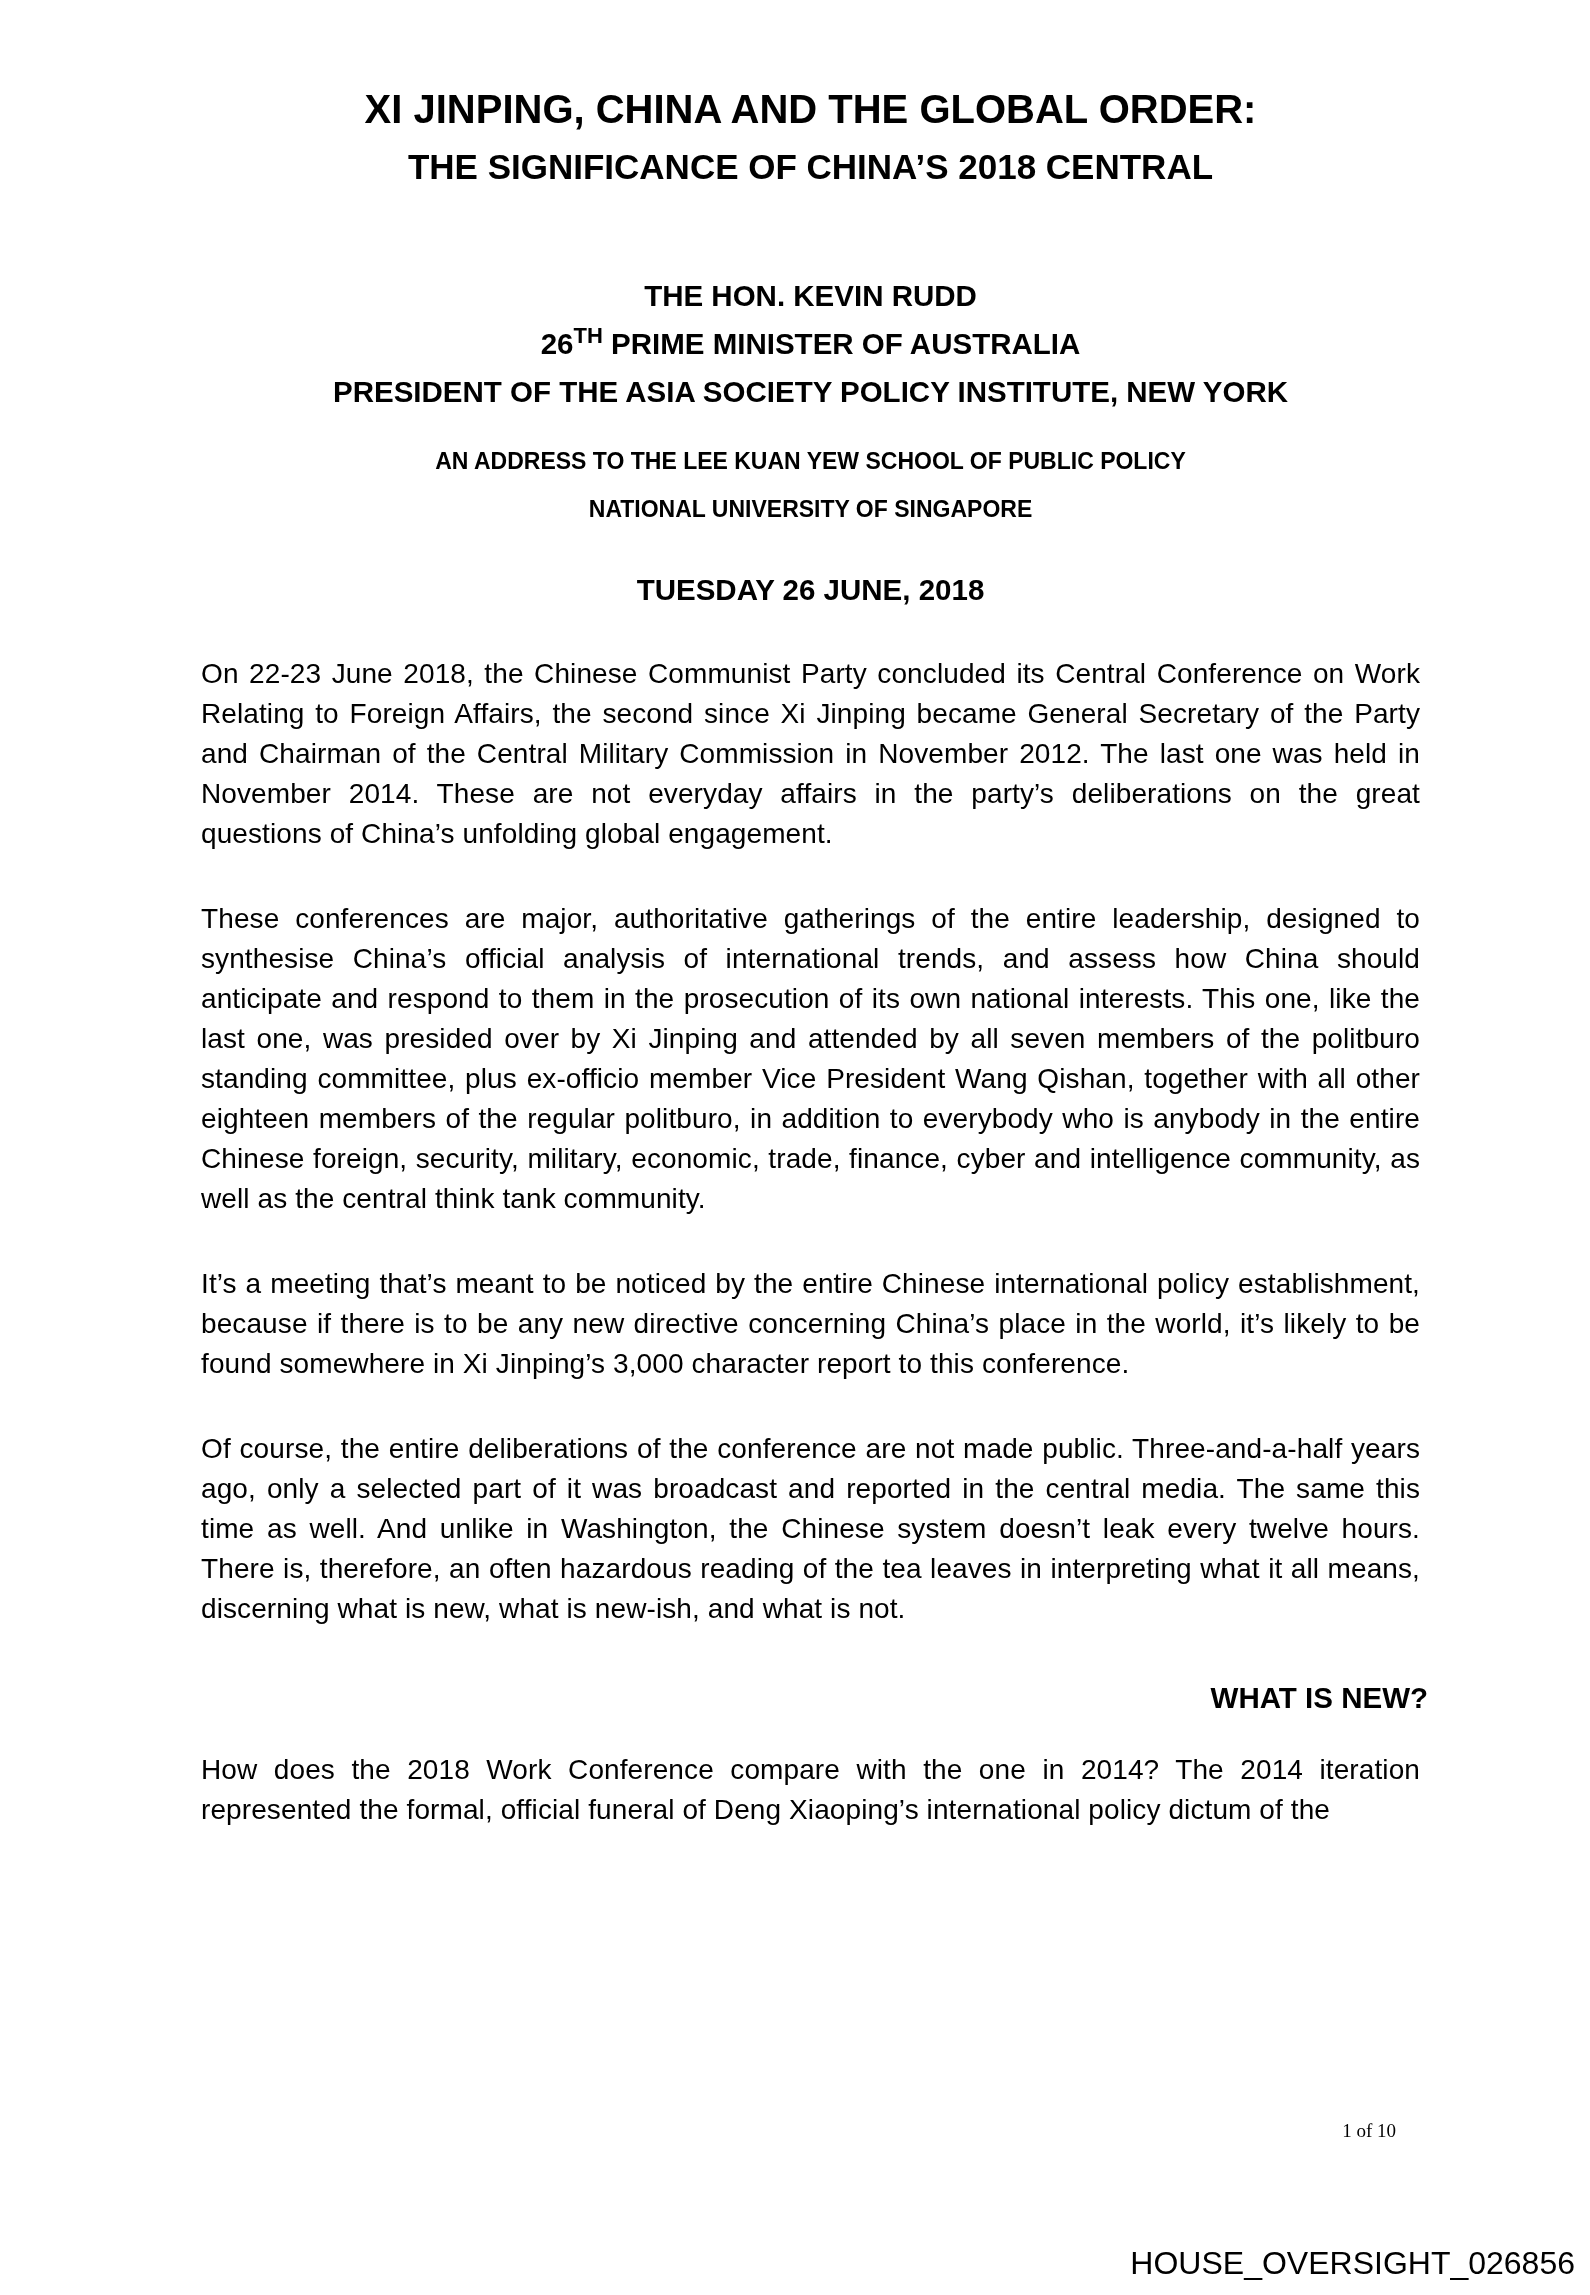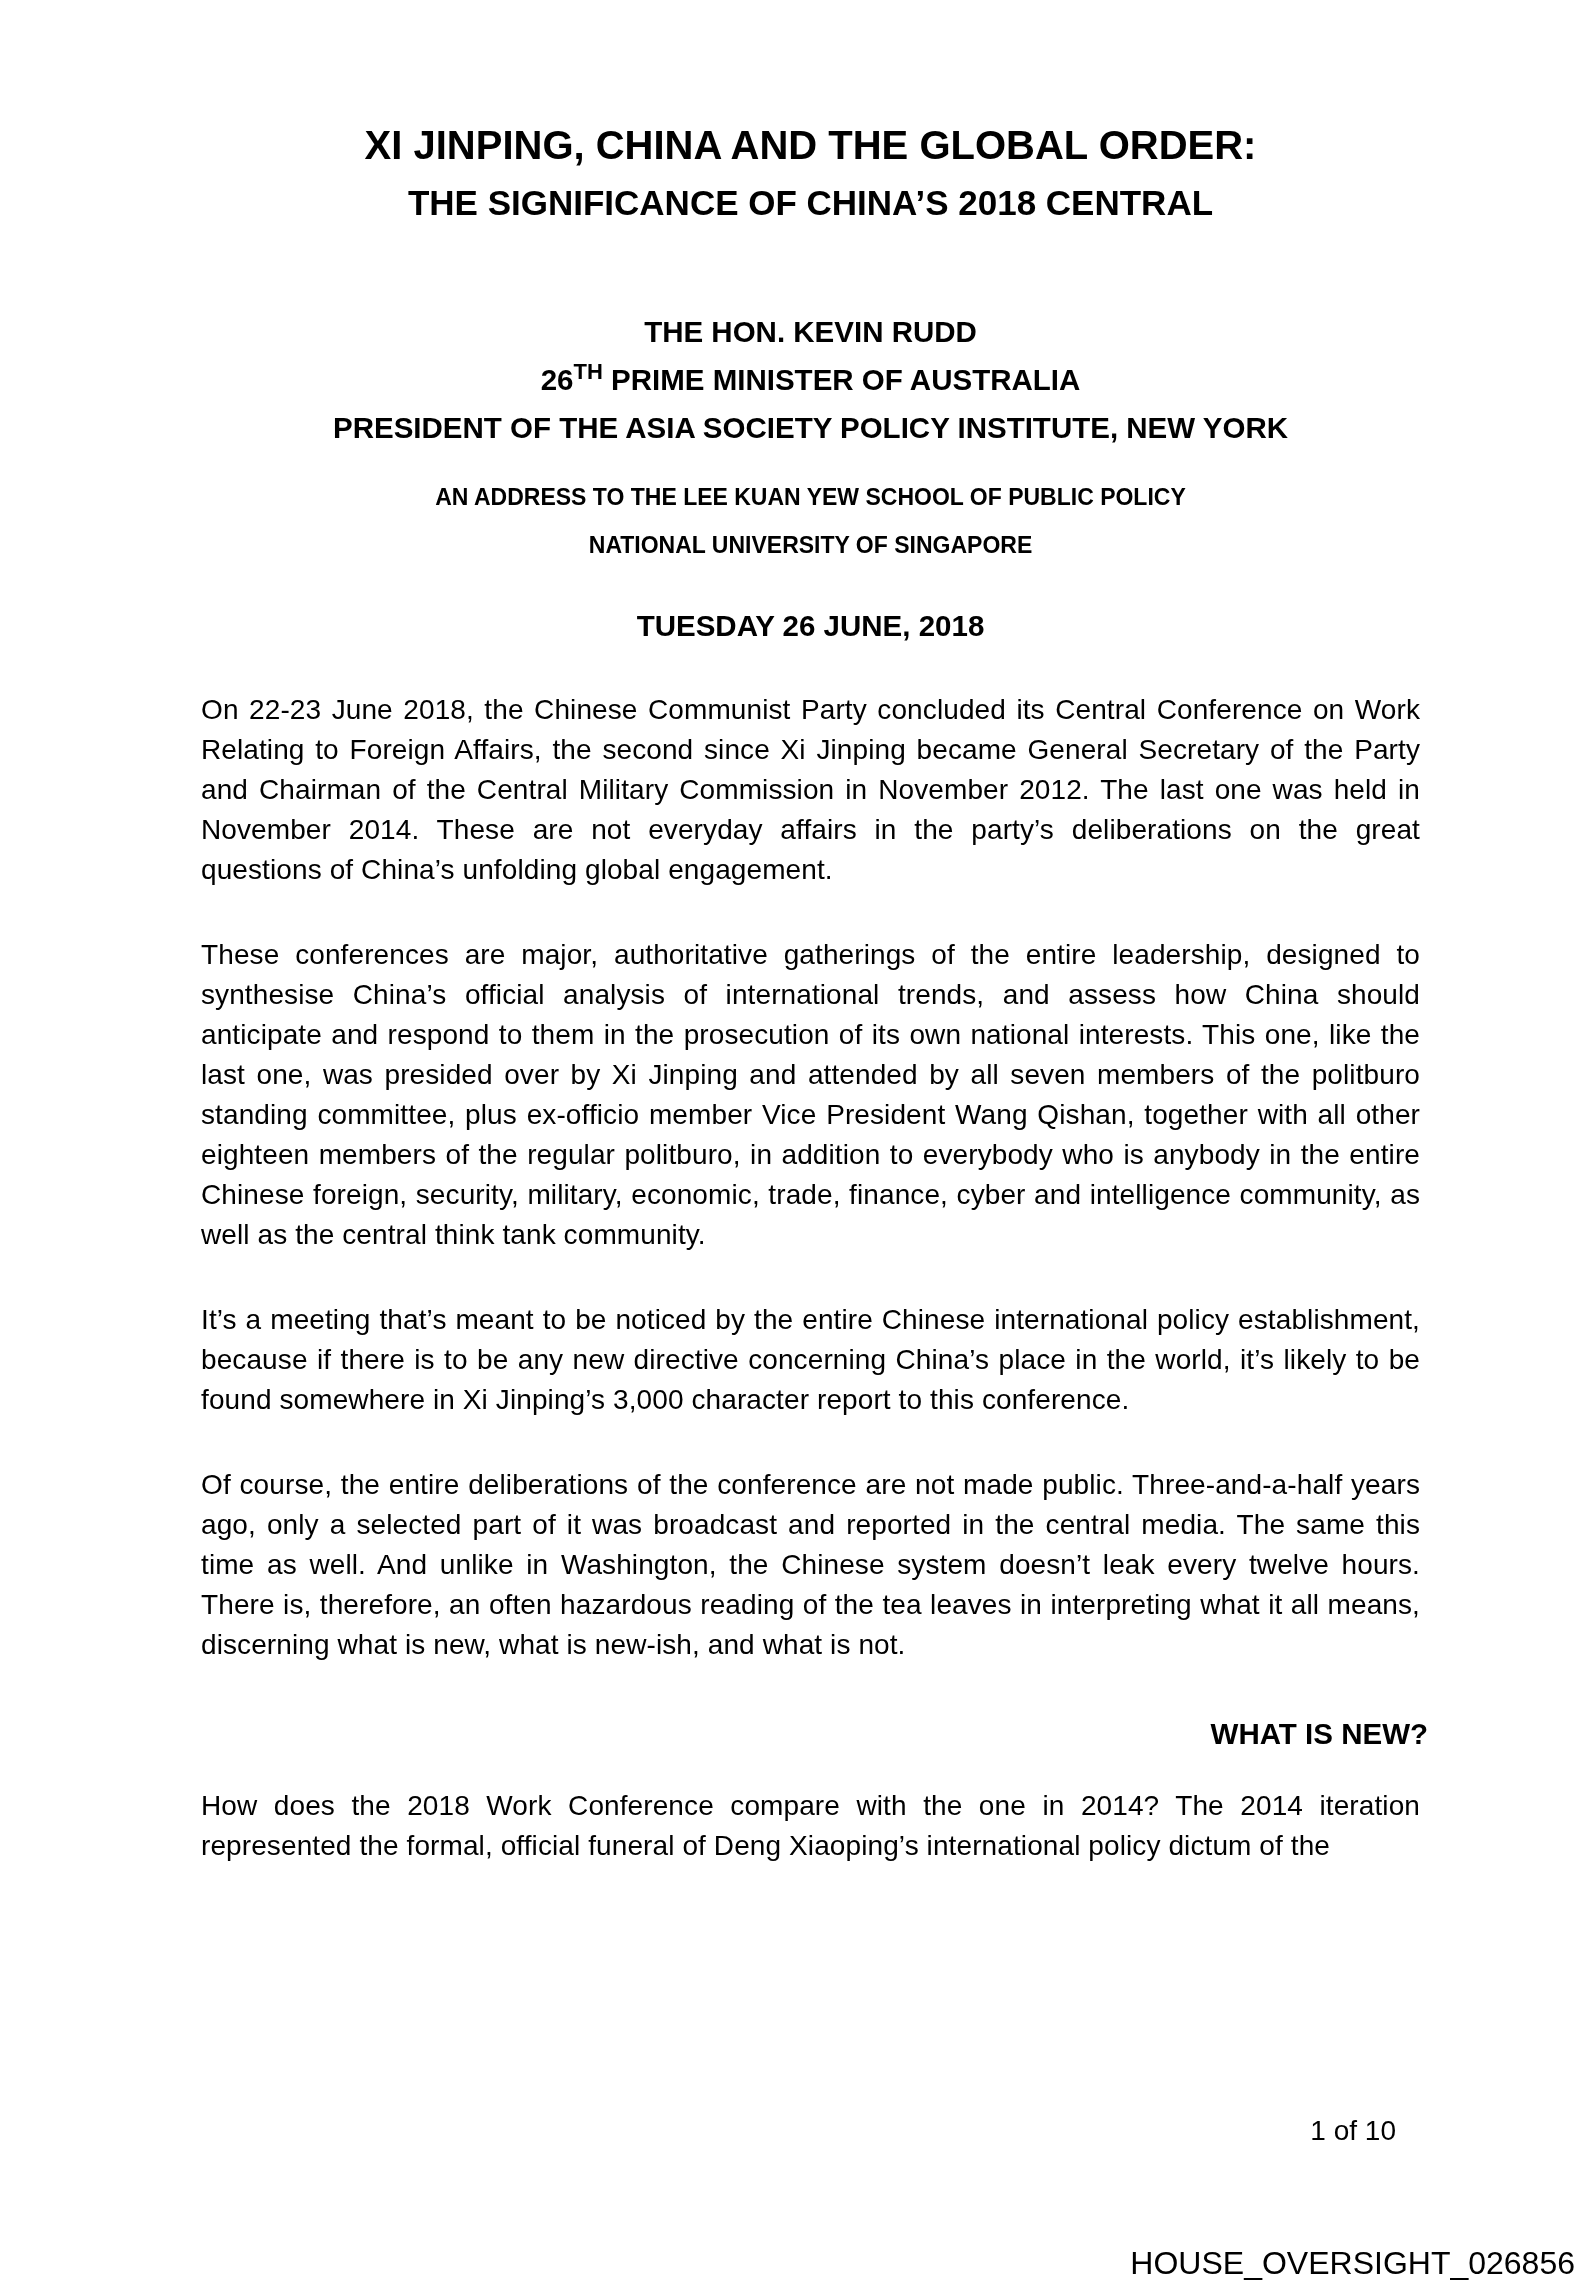--- a/index.html
+++ b/index.html
@@ -16,21 +16,21 @@
     font-family: "Liberation Sans", sans-serif;
     overflow: hidden;
   }
   .content {
     position: absolute;
     left: 193px;
     right: 163px;
     top: 0;
   }
   .doc-title {
-    padding-top: 116px;
+    padding-top: 80px;
     text-align: center;
     font-weight: bold;
   }
   .doc-title .title-line-1 {
     font-size: 40px;
     line-height: 59px;
   }
   .doc-title .title-line-sub {
     font-size: 35px;
     line-height: 56px;
@@ -79,23 +79,24 @@
     font-weight: bold;
     text-align: right;
   }
   .body-paragraph.after-heading {
     margin-top: 32px;
   }
   .page-number {
     position: absolute;
     top: 2115px;
     right: 195px;
-    font-size: 28px;
+    font-size: 19px;
     line-height: 32px;
     text-align: right;
+    font-family: Liberation Serif, serif;
   }
   .bates-stamp {
     position: absolute;
     top: 2245px;
     right: 16px;
     font-size: 32px;
     line-height: 36px;
     text-align: right;
   }
 </style>

